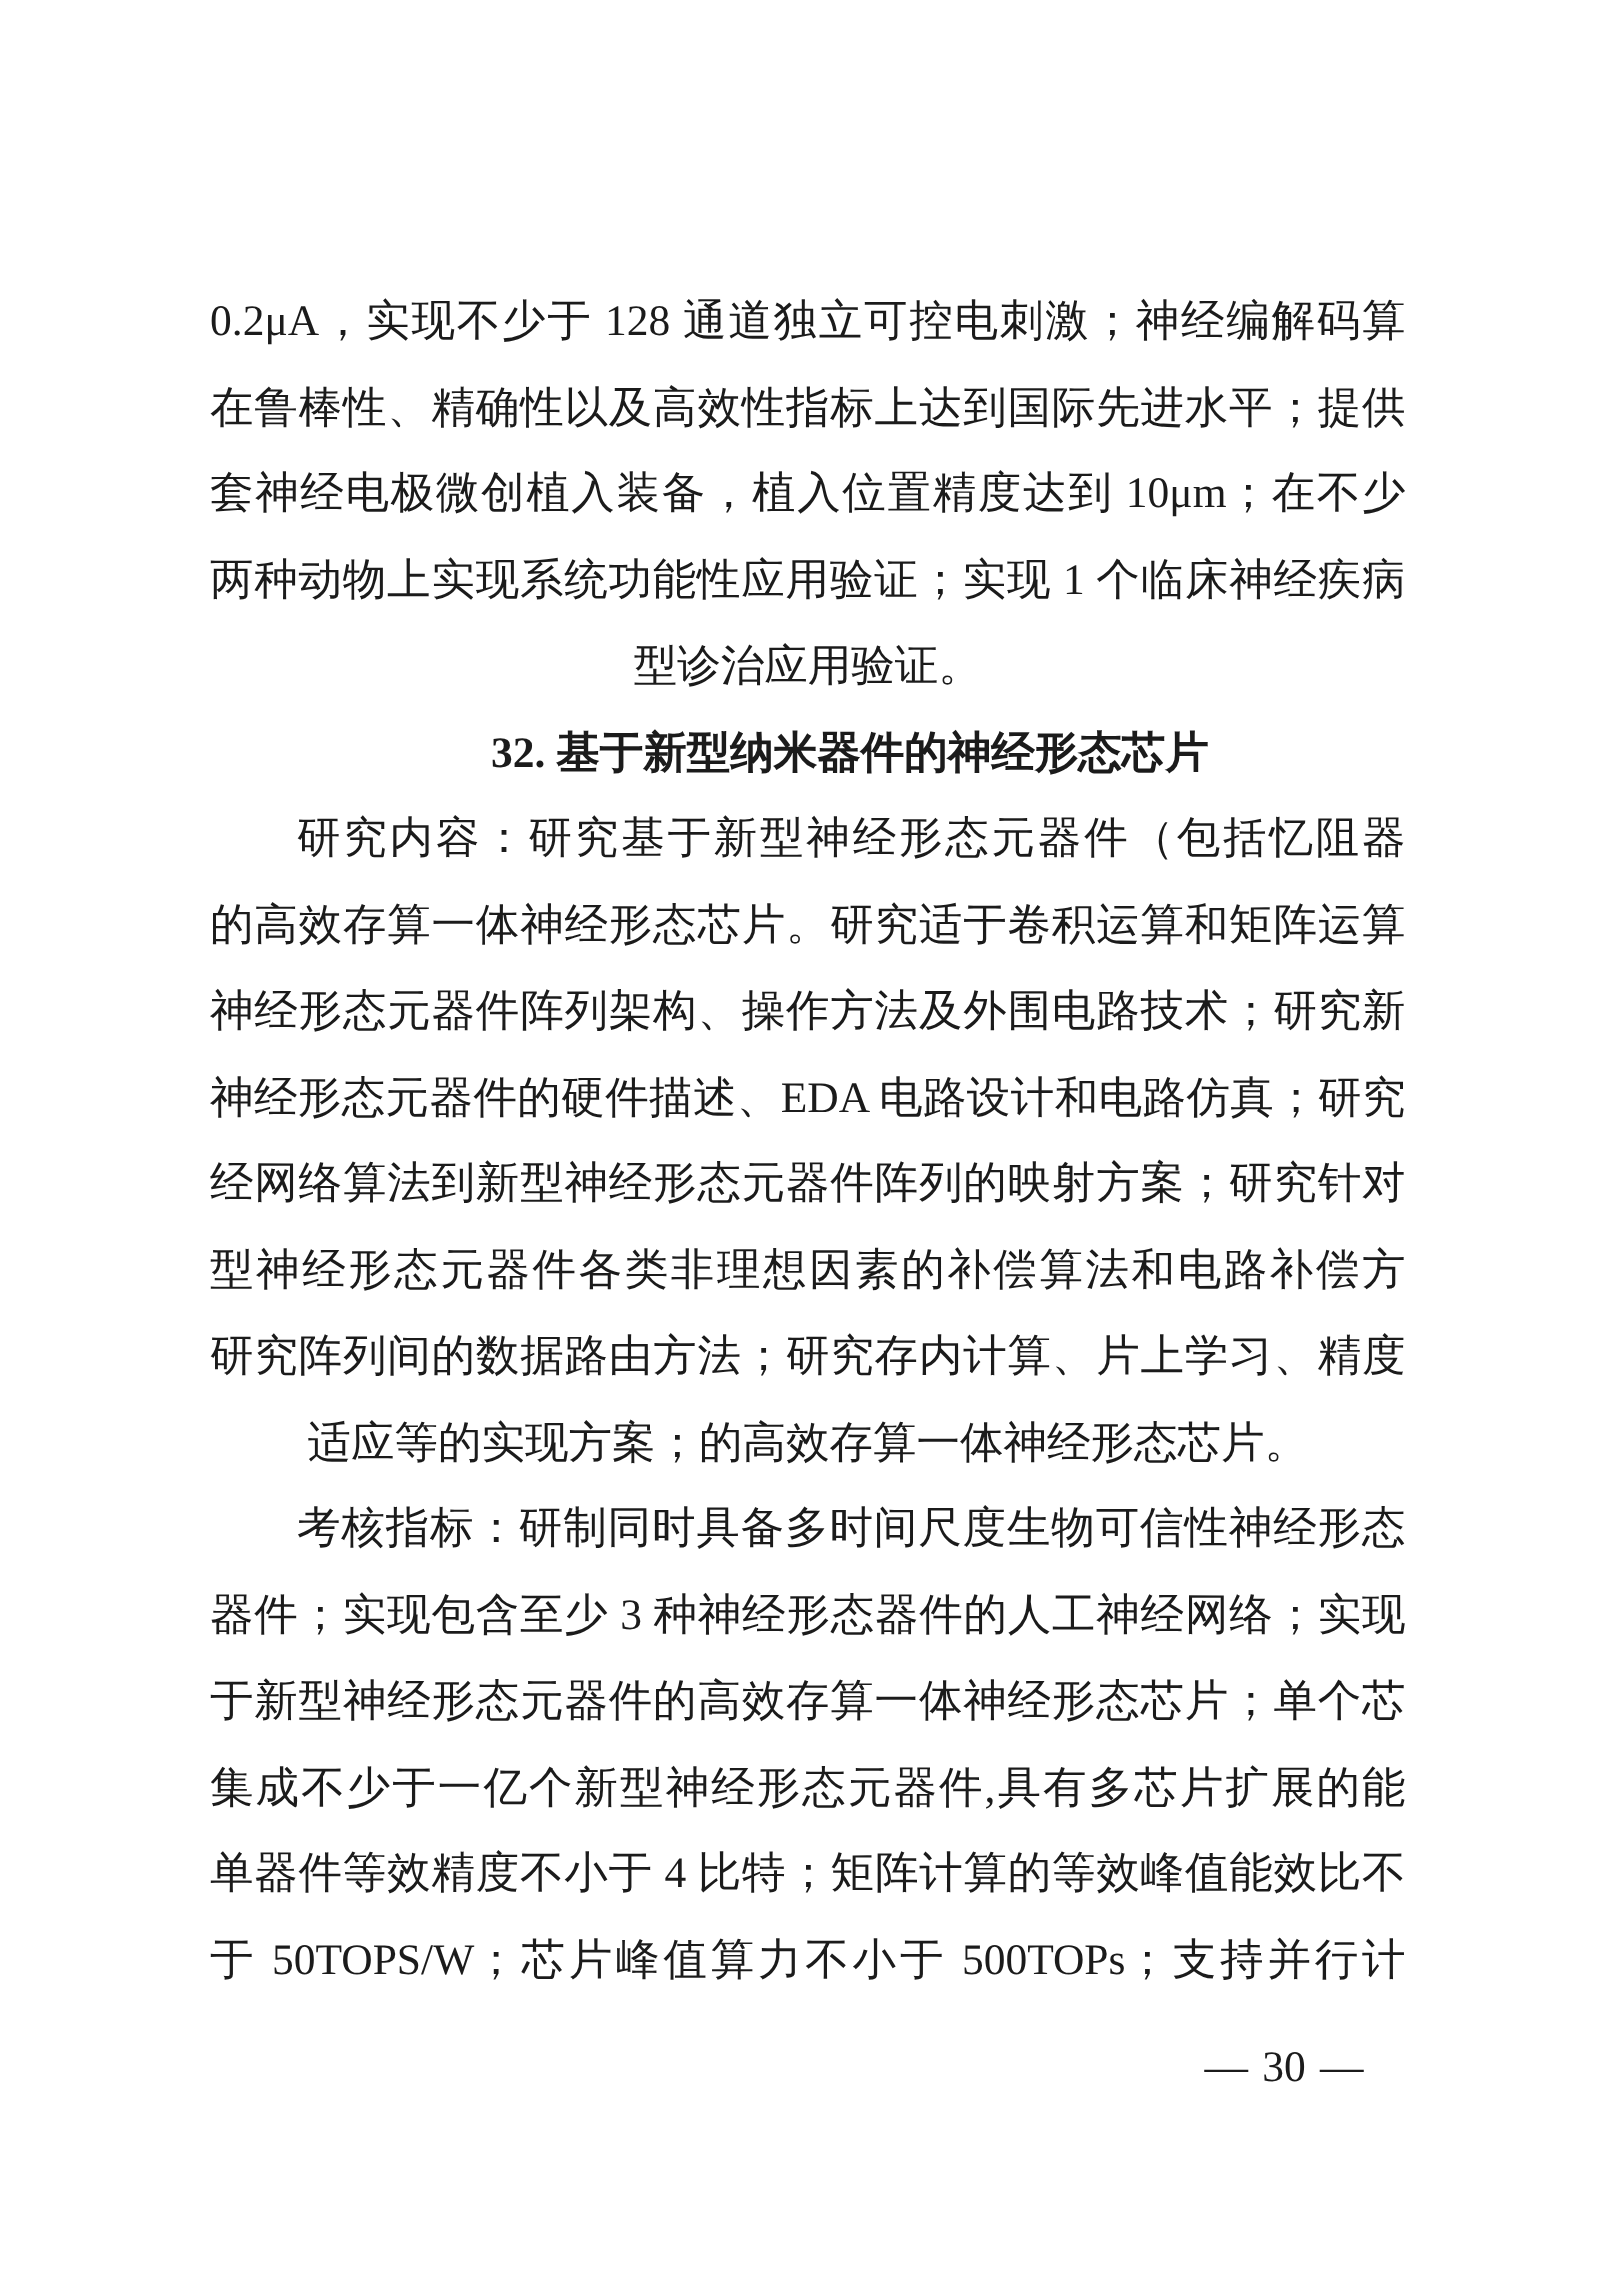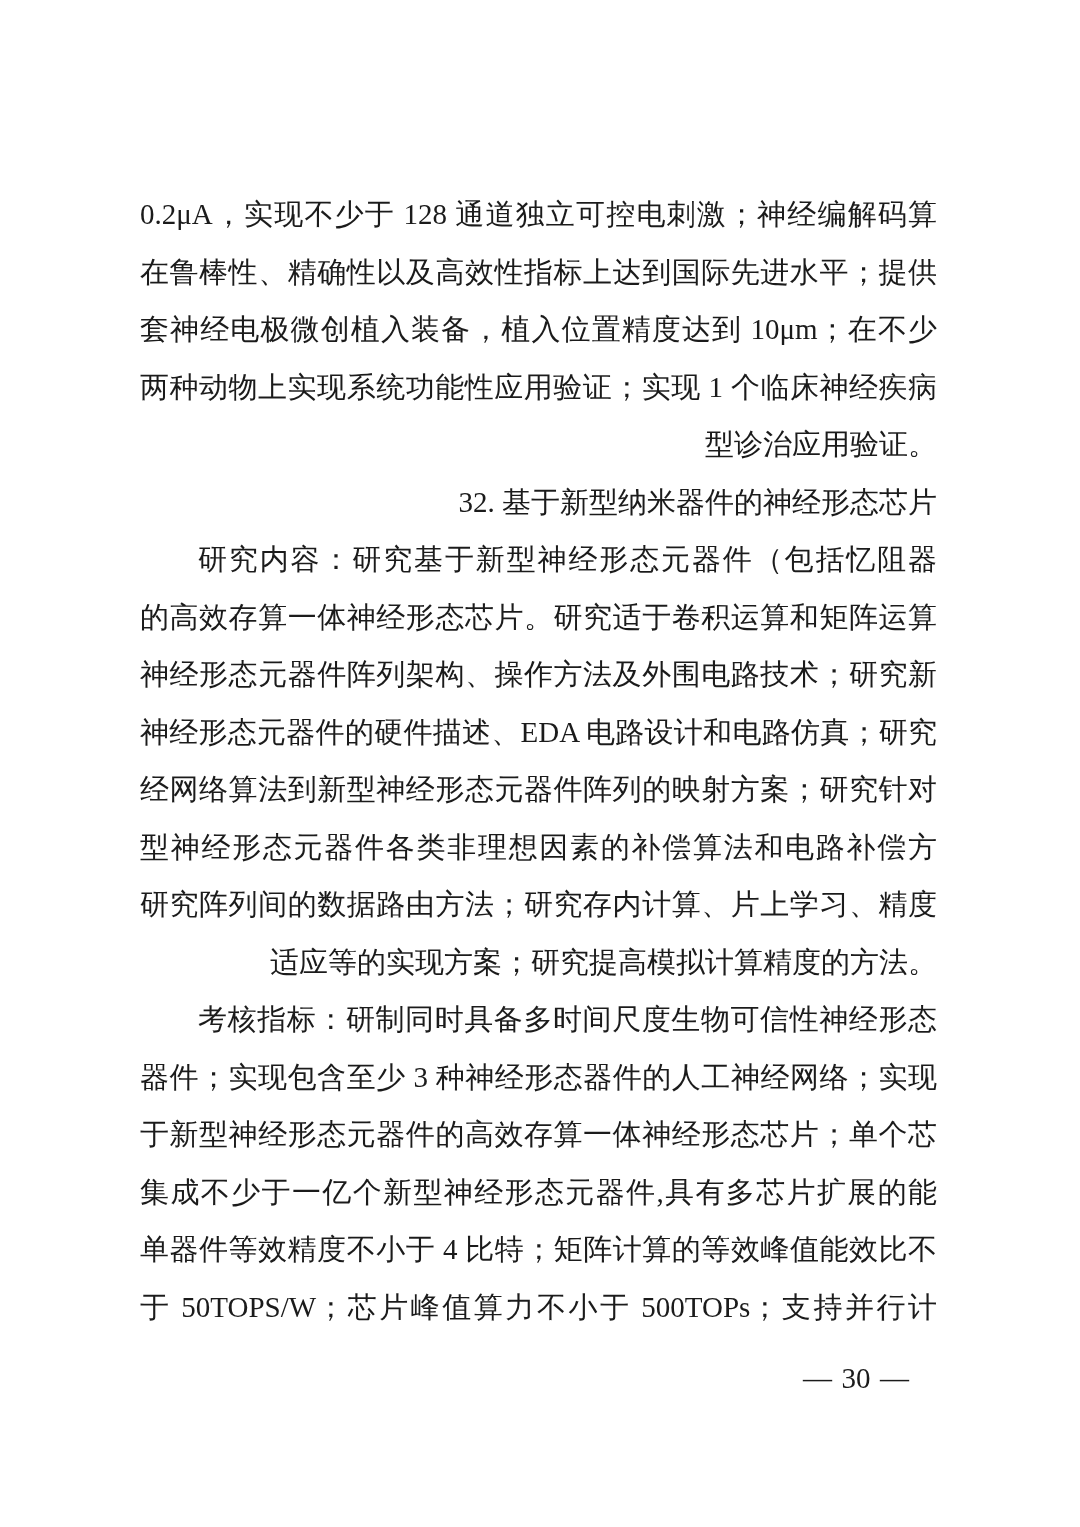--- a/index.html
+++ b/index.html
@@ -26,29 +26,29 @@
   .line {
     height: 57.5px;
     line-height: 57.5px;
     overflow: hidden;
   }
   .line.justify {
     text-align: justify;
     text-align-last: justify;
   }
   .line.left {
-    text-align: right;
+    text-align: center;
   }
   .line.indent {
     padding-left: 58px;
   }
   .line.heading {
-    font-weight: normal;
+    font-weight: bold;
     padding-left: 56px;
-    text-align: right;
+    text-align: center;
   }
   .footer {
     position: absolute;
     left: 803px;
     top: 1354px;
     width: 106px;
     display: flex;
     justify-content: space-between;
     align-items: center;
     font-size: 29px;
@@ -72,21 +72,21 @@
 
     <div class="line heading">32. 基于新型纳米器件的神经形态芯片</div>
 
     <div class="line justify indent">研究内容：研究基于新型神经形态元器件（包括忆阻器等）</div>
     <div class="line justify">的高效存算一体神经形态芯片。研究适于卷积运算和矩阵运算的</div>
     <div class="line justify">神经形态元器件阵列架构、操作方法及外围电路技术；研究新型</div>
     <div class="line justify">神经形态元器件的硬件描述、EDA 电路设计和电路仿真；研究神</div>
     <div class="line justify">经网络算法到新型神经形态元器件阵列的映射方案；研究针对新</div>
     <div class="line justify">型神经形态元器件各类非理想因素的补偿算法和电路补偿方法；</div>
     <div class="line justify">研究阵列间的数据路由方法；研究存内计算、片上学习、精度自</div>
-    <div class="line left">适应等的实现方案；研究提高模拟计算精度的方法。</div>
+    <div class="line left">适应等的实现方案；的高效存算一体神经形态芯片。</div>
 
     <div class="line justify indent">考核指标：研制同时具备多时间尺度生物可信性神经形态元</div>
     <div class="line justify">器件；实现包含至少 3 种神经形态器件的人工神经网络；实现基</div>
     <div class="line justify">于新型神经形态元器件的高效存算一体神经形态芯片；单个芯片</div>
     <div class="line justify">集成不少于一亿个新型神经形态元器件,具有多芯片扩展的能力；</div>
     <div class="line justify">单器件等效精度不小于 4 比特；矩阵计算的等效峰值能效比不小</div>
     <div class="line justify">于 50TOPS/W；芯片峰值算力不小于 500TOPs；支持并行计算；</div>
 
   </div>
 

